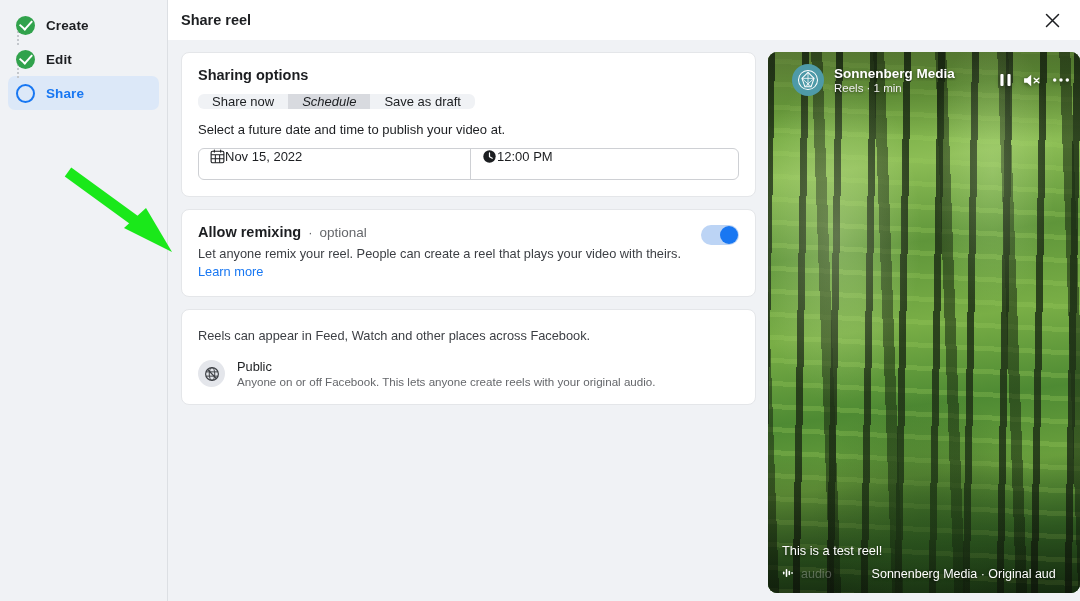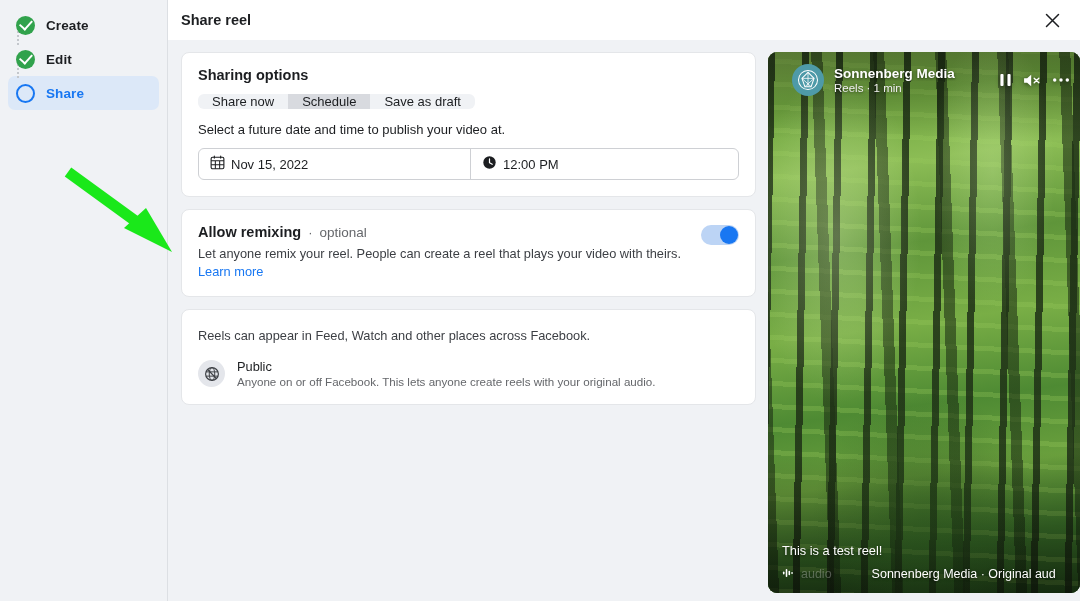--- a/index.html
+++ b/index.html
@@ -131,41 +131,41 @@
   .seg-btn {
     font-family: inherit;
     font-size: 13px;
     color: #1c1e21;
     background: transparent;
     border: none;
     padding: 0 14px;
     cursor: pointer;
     white-space: nowrap;
   }
-  .seg-btn.selected { background: #d8dadf; }
+  .seg-btn.selected { background: #d8dadf; font-style: italic; }
 
   .helper-text {
     font-size: 13px;
     color: #1c1e21;
     margin-top: 13px;
   }
 
   .datetime-row {
     display: flex;
     margin-top: 11px;
     border: 1px solid #ced0d4;
     border-radius: 6px;
     overflow: hidden;
     background: #fff;
     height: 32px;
   }
   .dt-field {
     display: flex;
-    align-items: center;
-    gap: 6px;
+    align-items: flex-start;
+    gap: 0;
     padding: 0 11px;
     font-size: 13px;
     color: #1c1e21;
     cursor: pointer;
   }
   .dt-field.date { flex: 0 0 272px; border-right: 1px solid #ced0d4; }
   .dt-field.time { flex: 1; }
 
   
   .remix-head {

